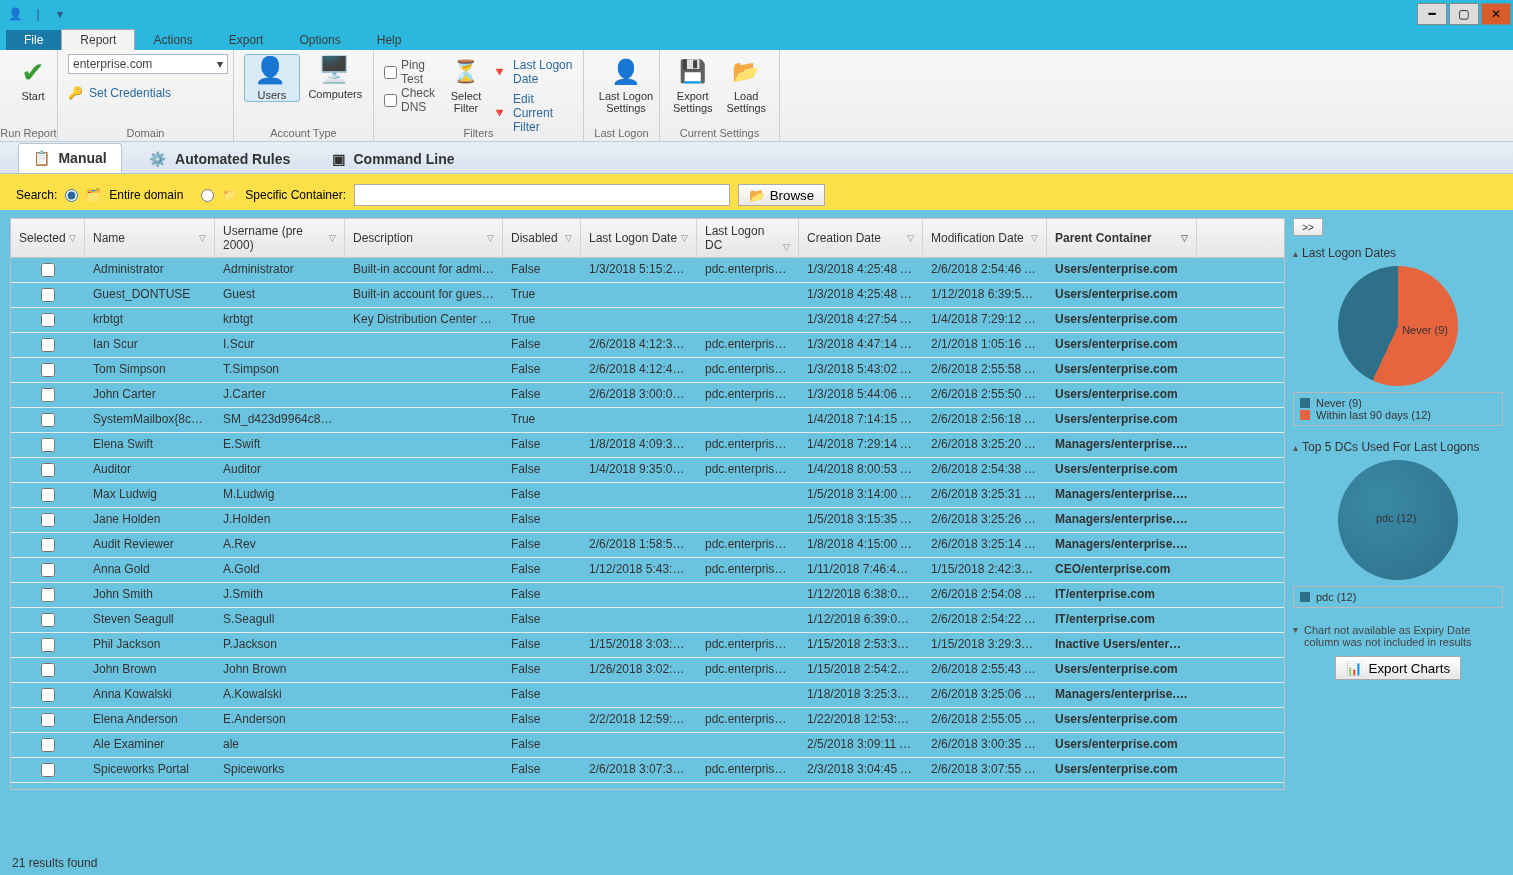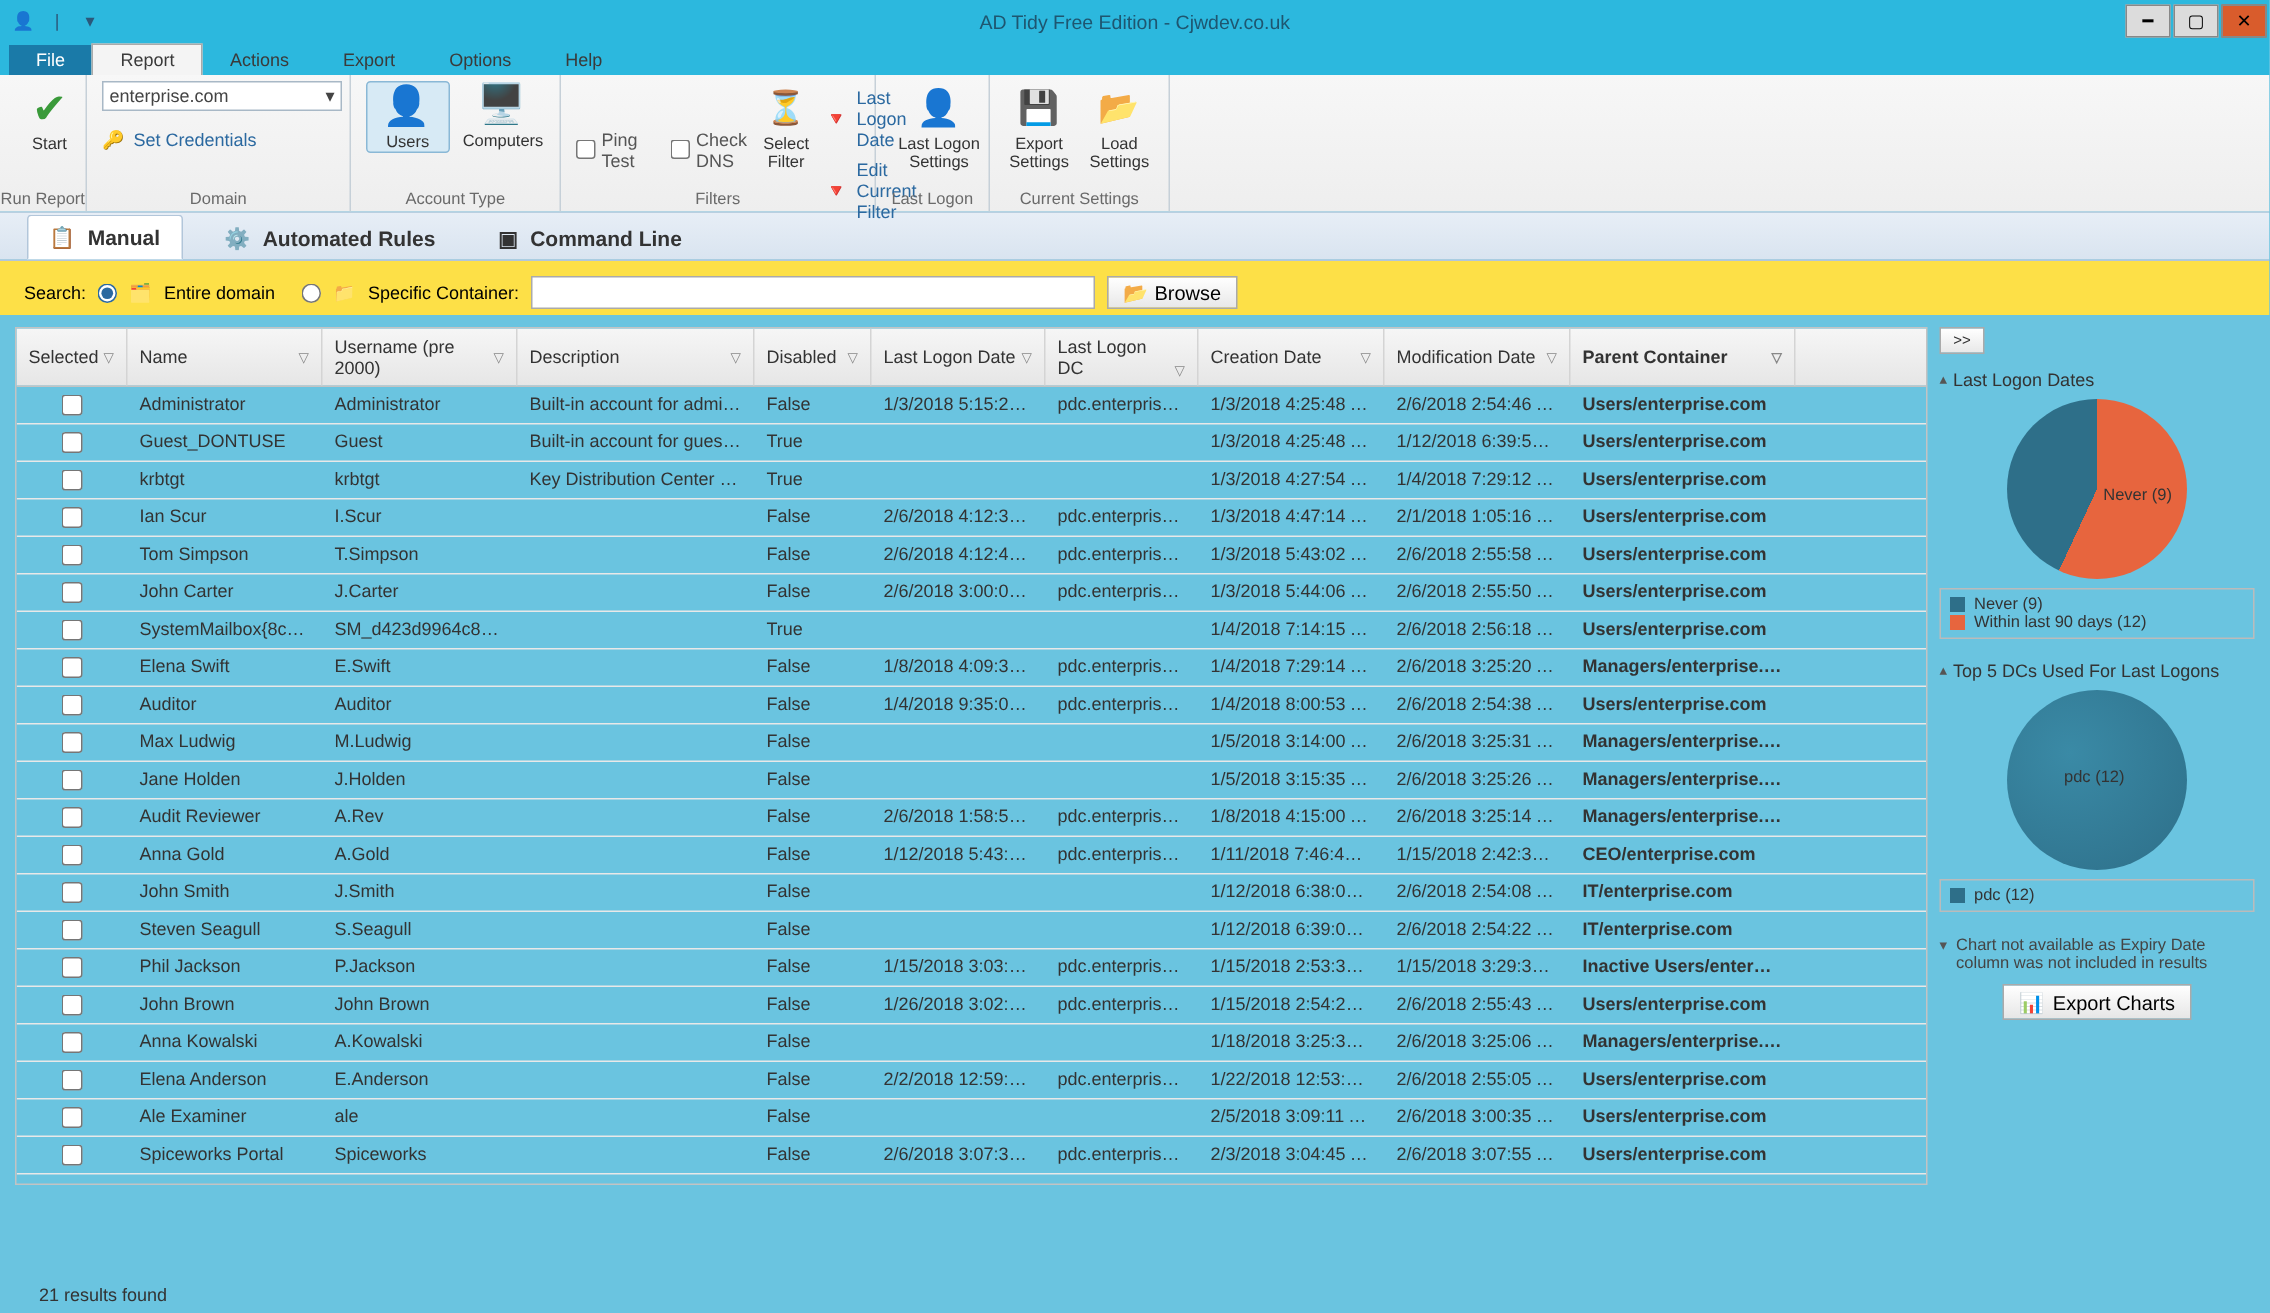--- a/index.html
+++ b/index.html
@@ -75,32 +75,31 @@
 .pie { width: 120px; height: 120px; border-radius: 50%; margin: 0 auto 6px auto; position: relative; }
 .pie-label { position:absolute; font-size:11px; color:#333; }
 .legend { border: 1px solid #bbb; padding: 4px 6px; margin-bottom: 10px; }
 .leg-item { display:flex; align-items:center; gap:6px; font-size:11px; }
 .sw { width:10px; height:10px; }
 .note { font-size: 11px; color: #444; display:flex; gap:6px; margin-top:6px;}
 .note::before{content:"▾"; font-size:10px;color:#555;}
 .export-btn { height: 24px; border: 1px solid #aaa; background: linear-gradient(#fff,#e6e6e6); display:flex;align-items:center;justify-content:center;gap:6px; margin: 8px auto; padding: 0 10px;}
 
 
-.status { position:absolute; bottom:0; left:14px; right:0; height:22px; padding:3px 12px; font-size:12px; color:#333; background:transparent;}
+.status { position:absolute; bottom:0; left:0; right:0; height:22px; padding:3px 12px; font-size:12px; color:#333; background:transparent;}
 </style>
 </head>
 <body>
 
 <div class="titlebar">
   <div class="qat">
     <div class="qat-btn">👤</div>
     <div class="qat-btn">|</div>
     <div class="qat-btn">▾</div>
   </div>
-  <div class="title">AD Tidy Free Edition - Cjwdev.co.uk</div>
   <div class="winbtns">
     <div class="winbtn">━</div>
     <div class="winbtn">▢</div>
     <div class="winbtn close">✕</div>
   </div>
 </div>
 
 <div class="ribbon-strip">
   <div class="file-tab">File</div>
   <div class="rib-tab active">Report</div>
@@ -139,21 +138,21 @@
       </div>
       <div class="acct-btn">
         <div class="ico" style="font-size:26px;">🖥️</div>
         <span>Computers</span>
       </div>
     </div>
     <div class="rgroup-label">Account Type</div>
   </div>
 
   <div class="rgroup" style="width:210px; flex-direction:row; gap:10px;">
-    <div style="display:flex;flex-direction:row;gap:22px;padding-top:4px;">
+    <div style="display:flex;flex-direction:column;gap:0;padding-top:4px;">
       <label class="chk-row">
           <input type="checkbox" style="">
           <span>Ping Test</span>
         </label>
       <label class="chk-row">
           <input type="checkbox" style="">
           <span>Check DNS</span>
         </label>
     </div>
     <div class="big-btn" style="width:40px;">

